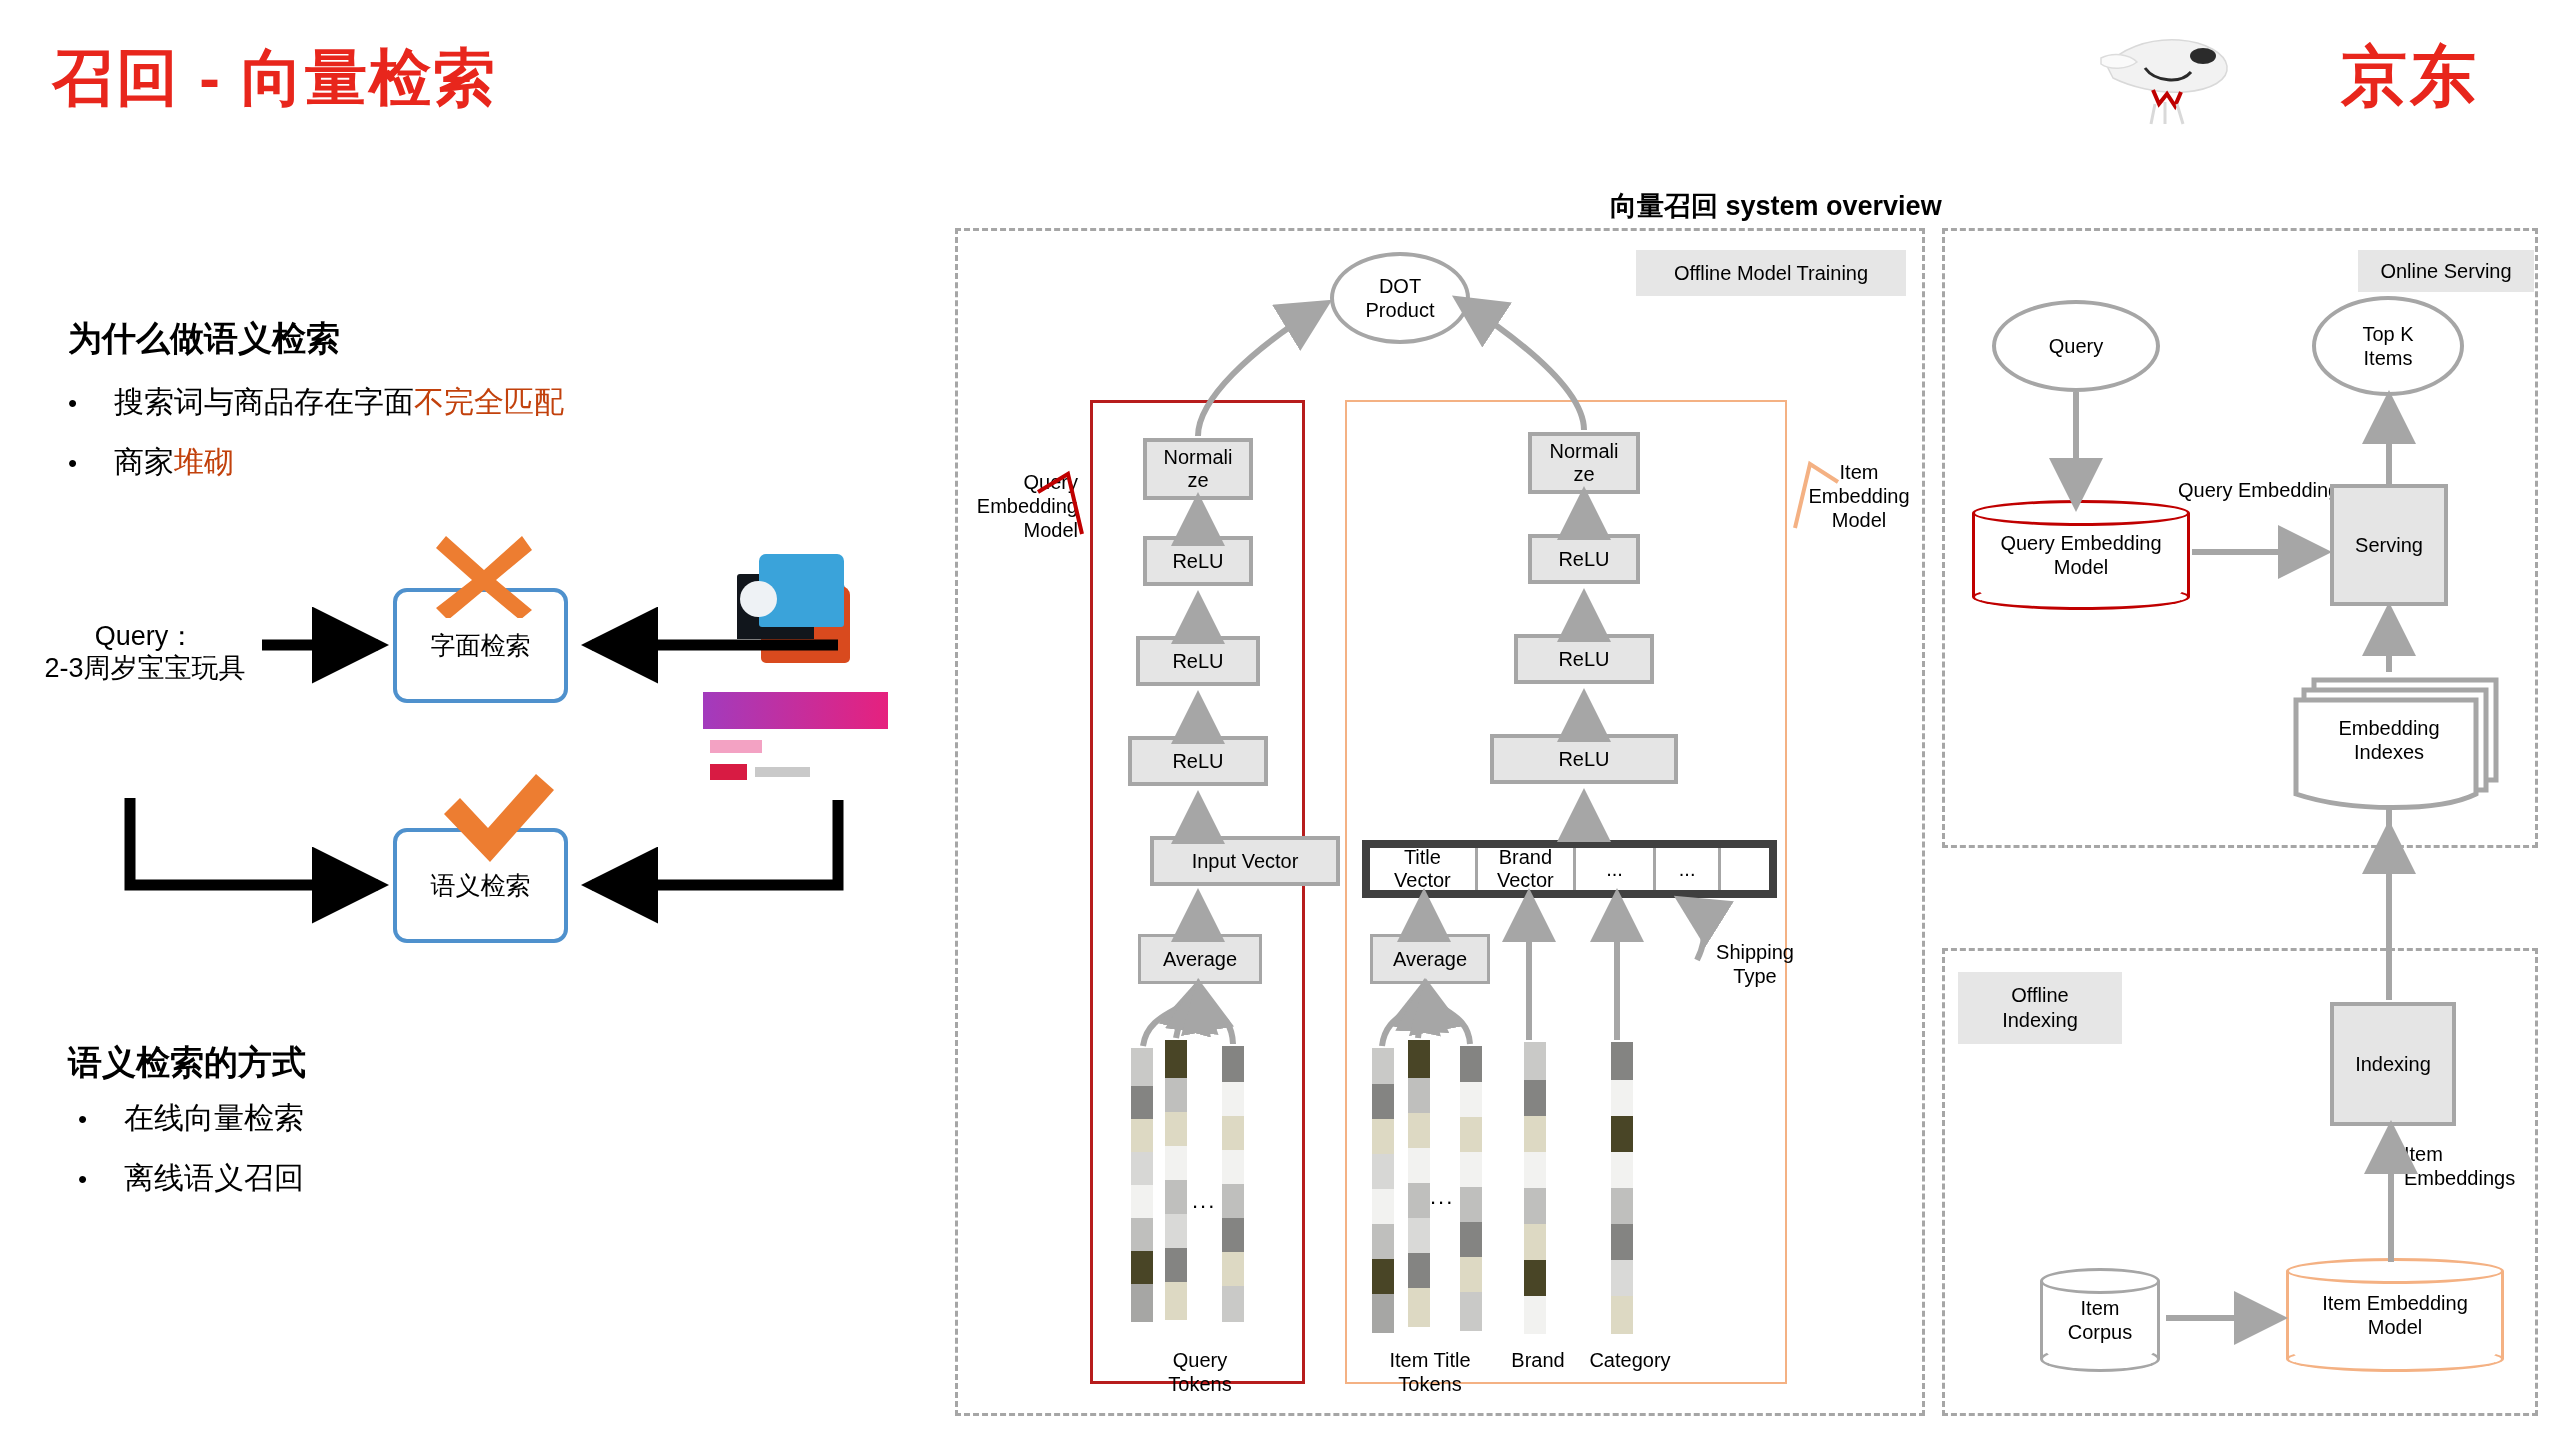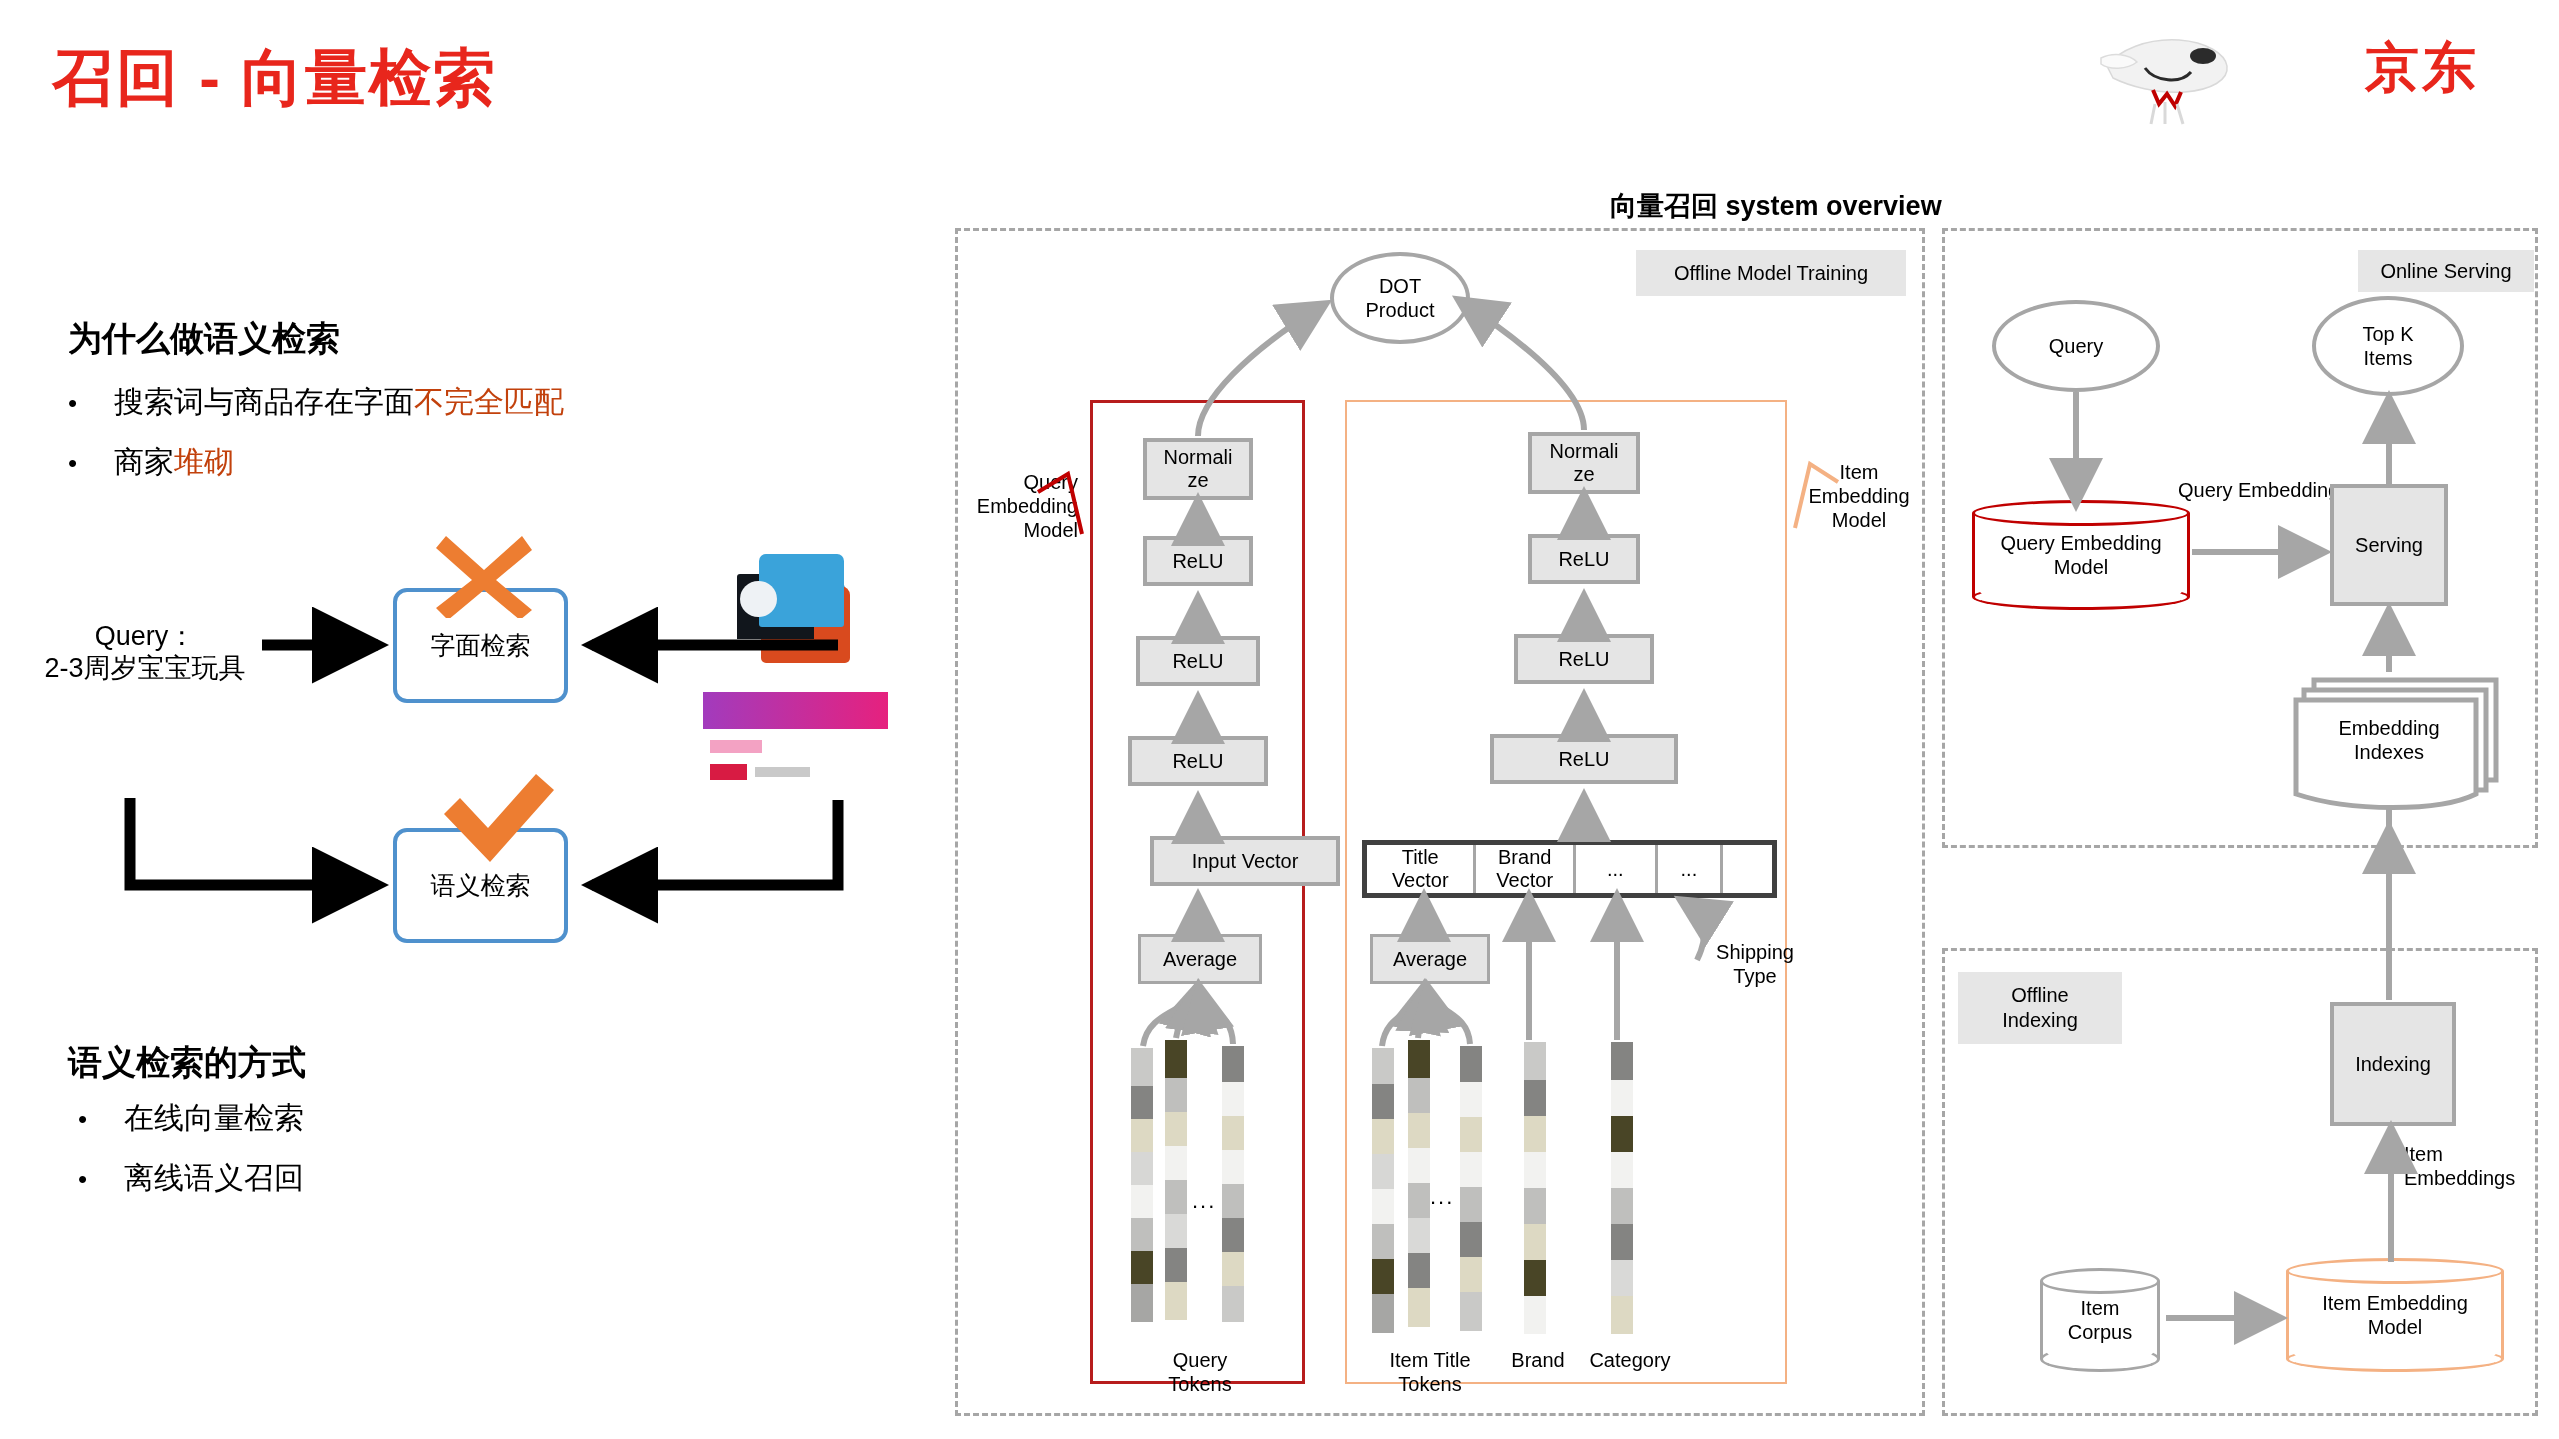--- a/index.html
+++ b/index.html
@@ -16,21 +16,21 @@
   #slide-title {
     position: absolute; left: 52px; top: 36px;
     font-size: 62px; font-weight: bold; color: #e8261c;
     letter-spacing: 2px; white-space: nowrap;
   }
 
   
   #brand-logo { position: absolute; right: 80px; top: 18px; width: 380px; height: 110px; }
   #brand-logo .logo-text {
     position: absolute; right: 0; top: 14px;
-    font-size: 54px; font-weight: bold; color: #e8261c; letter-spacing: 3px;
+    font-size: 66px; font-weight: bold; color: #e8261c; letter-spacing: 3px;
   }
   #brand-logo .joy { position: absolute; left: 0; top: 6px; width: 170px; height: 104px; }
 
   
   .sec-head {
     position: absolute; font-size: 34px; font-weight: bold; color: #000;
     white-space: nowrap;
   }
   .bullet-row {
     position: absolute; display: flex; align-items: baseline;
@@ -123,21 +123,21 @@
     position: absolute; inset: 0; display: flex; align-items: center;
     justify-content: center; font-size: 20px; text-align: center; line-height: 1.2;
     color: #000;
   }
   .free-label {
     position: absolute; font-size: 20px; color: #000; text-align: center;
     line-height: 1.2; white-space: pre-line;
   }
   .free-label.left { text-align: right; }
 
-  .featrow { position: absolute; display: flex; border: 5px solid #404040; background: #fff; justify-content: center; }
+  .featrow { position: absolute; display: flex; border: 8px solid #404040; background: #fff; justify-content: center; }
   .featrow .cell {
     border-right: 3px solid #a6a6a6; display: flex; align-items: center;
     justify-content: center; font-size: 20px; text-align: center; line-height: 1.15;
     color: #000;
   }
   .featrow .cell:last-child { border-right: none; }
 
   .tokcol { position: absolute; width: 22px; }
   .tokcol .seg { width: 100%; }
   .tok-dots { position: absolute; font-size: 22px; color: #000; letter-spacing: 2px; }

